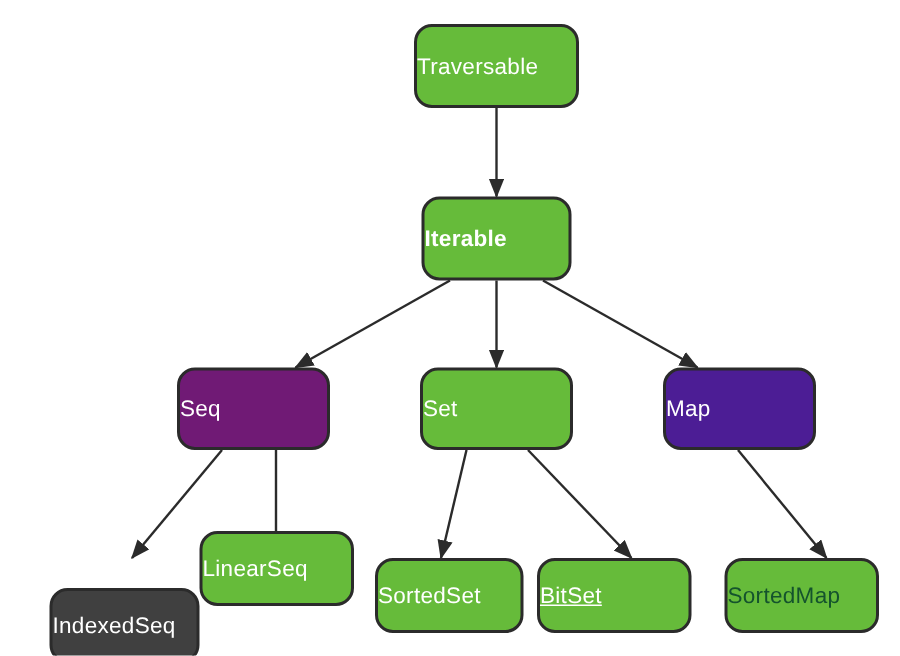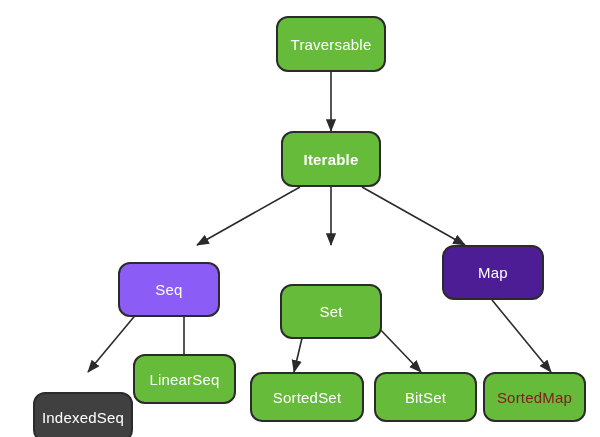--- a/index.html
+++ b/index.html
@@ -27,21 +27,21 @@
     height: 437px;
   }
   .node {
     position: absolute;
     box-sizing: border-box;
     background: #66bb3a;
     border: 2px solid #2b2b2b;
     border-radius: 12px;
     display: flex;
     align-items: center;
-    justify-content: center;
+    justify-content: flex-start;
     color: #ffffff;
     font-size: 15px;
     font-family: "Liberation Sans", sans-serif;
     letter-spacing: 0.2px;
     white-space: nowrap;
     z-index: 2;
   }
   .node-label {
     pointer-events: none;
   }
@@ -70,39 +70,39 @@
       </g>
   </svg>
 
   <div id="nodes-group">
       <div class="node" style="left: 276px; top: 16px; width: 110px; height: 56px; background: rgb(102, 187, 58); border-color: rgb(43, 43, 43); color: rgb(255, 255, 255);">
         <span class="node-label">Traversable</span>
       </div>
       <div class="node" style="left: 281px; top: 131px; width: 100px; height: 56px; background: rgb(102, 187, 58); border-color: rgb(43, 43, 43); color: rgb(255, 255, 255); font-weight: bold;">
         <span class="node-label">Iterable</span>
       </div>
-      <div class="node" style="left: 118px; top: 262px; width: 102px; height: 55px; background: #8b5cf6; border-color: rgb(43, 43, 43); color: rgb(255, 255, 255);">
+      <div class="node" style="left: 118px; top: 245px; width: 102px; height: 55px; background: #701a75; border-color: rgb(43, 43, 43); color: rgb(255, 255, 255);">
         <span class="node-label">Seq</span>
       </div>
-      <div class="node" style="left: 280px; top: 245px; width: 102px; height: 55px; background: rgb(102, 187, 58); border-color: rgb(43, 43, 43); color: rgb(255, 255, 255); margin-top: 39px;">
+      <div class="node" style="left: 280px; top: 245px; width: 102px; height: 55px; background: rgb(102, 187, 58); border-color: rgb(43, 43, 43); color: rgb(255, 255, 255);">
         <span class="node-label">Set</span>
       </div>
       <div class="node" style="left: 442px; top: 245px; width: 102px; height: 55px; background: #4c1d95; border-color: rgb(43, 43, 43); color: rgb(255, 255, 255);">
         <span class="node-label">Map</span>
       </div>
       <div class="node" style="left: 13px; top: 392px; width: 100px; height: 50px; background: #404040; border-color: rgb(43, 43, 43); color: rgb(255, 255, 255); margin-left: 20px;">
         <span class="node-label">IndexedSeq</span>
       </div>
       <div class="node" style="left: 133px; top: 354px; width: 103px; height: 50px; background: rgb(102, 187, 58); border-color: rgb(43, 43, 43); color: rgb(255, 255, 255);">
         <span class="node-label">LinearSeq</span>
       </div>
-      <div class="node" style="left: 250px; top: 372px; width: 114px; height: 50px; background: rgb(102, 187, 58); border-color: rgb(43, 43, 43); color: rgb(255, 255, 255);">
+      <div class="node" style="left: 250px; top: 372px; width: 99px; height: 50px; background: rgb(102, 187, 58); border-color: rgb(43, 43, 43); color: rgb(255, 255, 255);">
         <span class="node-label">SortedSet</span>
       </div>
-      <div class="node" style="left: 374px; top: 372px; width: 103px; height: 50px; background: rgb(102, 187, 58); border-color: rgb(43, 43, 43); color: rgb(255, 255, 255);">
+      <div class="node" style="left: 358px; top: 372px; width: 103px; height: 50px; background: rgb(102, 187, 58); border-color: rgb(43, 43, 43); color: rgb(255, 255, 255); text-decoration: underline;">
         <span class="node-label">BitSet</span>
       </div>
-      <div class="node" style="left: 483px; top: 372px; width: 103px; height: 50px; background: rgb(102, 187, 58); border-color: rgb(43, 43, 43); color: #7f1d1d;">
+      <div class="node" style="left: 483px; top: 372px; width: 103px; height: 50px; background: rgb(102, 187, 58); border-color: rgb(43, 43, 43); color: #14532d;">
         <span class="node-label">SortedMap</span>
       </div>
     </div>
 
 </div>
 
 </body></html>

